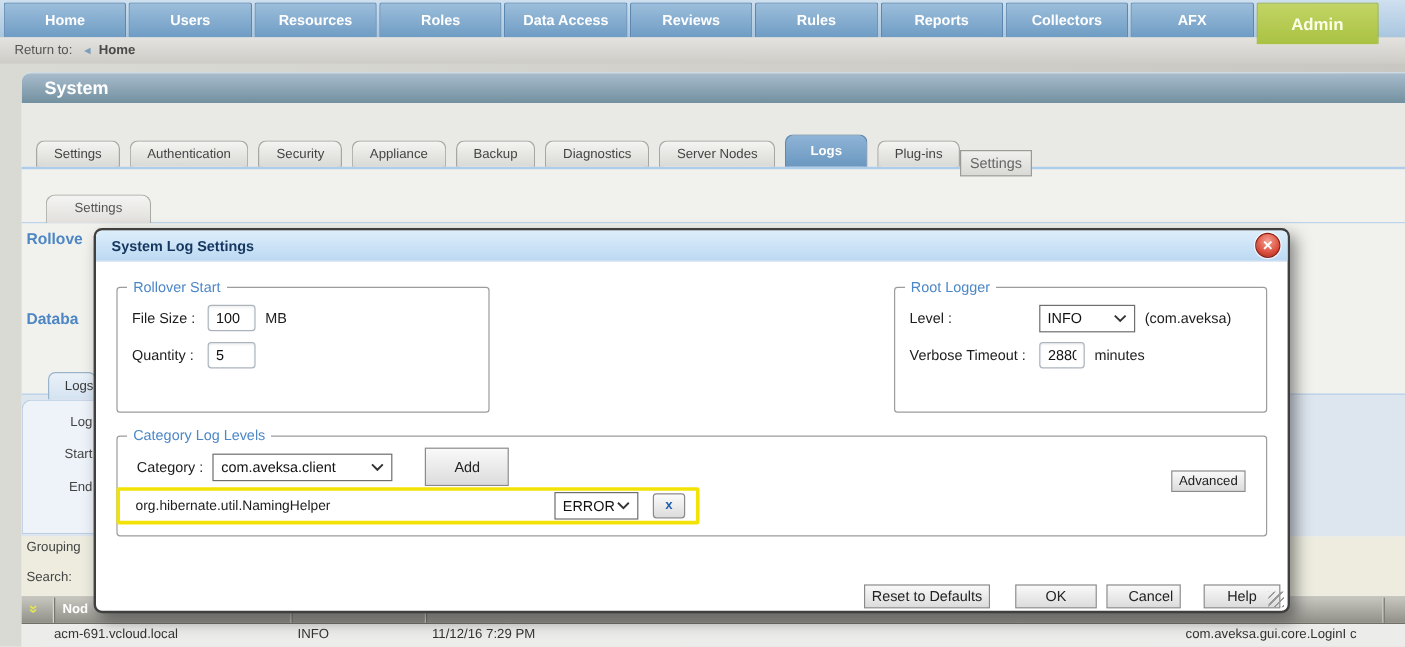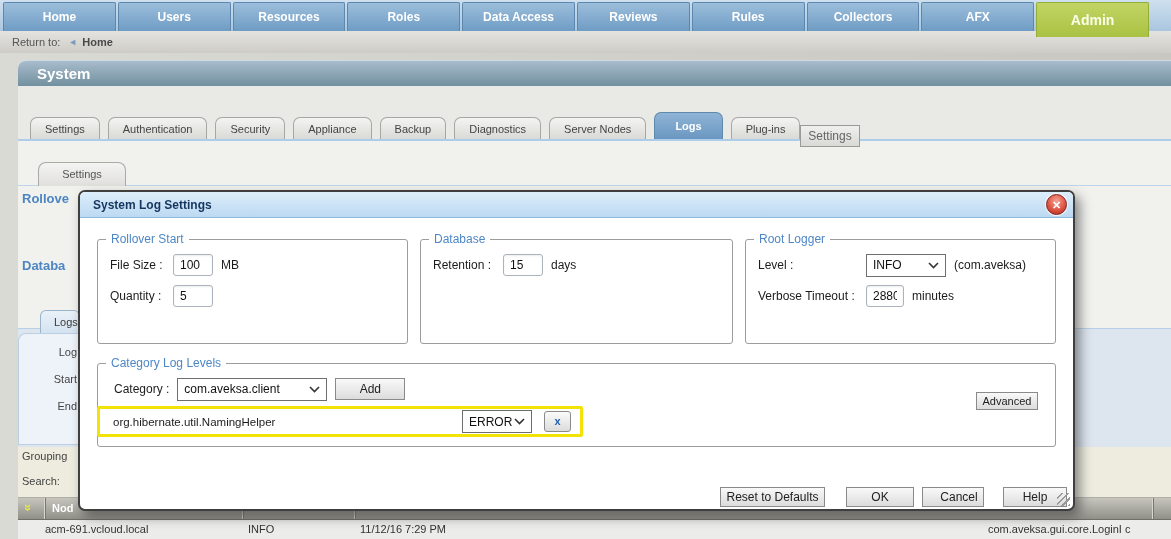--- a/index.html
+++ b/index.html
@@ -111,21 +111,21 @@
     font-size:12px; color:#111; background:#fff; font-family:inherit;
     box-shadow:inset 0 1px 2px rgba(0,0,0,.08); }
   .w40 { width:40px; } .w38 { width:38px; }
   .wsel { height:23px; border:1px solid #6e6e6e; background:#fff; display:flex;
     align-items:center; justify-content:space-between; padding:0 6px; font-size:12px;
     color:#111; cursor:pointer; }
   .chev { flex:none; }
 
   .push-btn { background:linear-gradient(#f9f9f9,#dcdcdc); border:1px solid #8a8a8a;
     font-size:12px; color:#222; text-align:center; cursor:pointer; font-family:inherit; }
-  .add-btn { width:70px; height:22px; margin-left:0; line-height:20px; }
+  .add-btn { width:70px; height:32px; margin-left:19px; line-height:20px; }
   .adv-btn { position:absolute; right:17px; top:22px; width:62px; height:18px;
     font-size:11px; line-height:16px; }
 
   .hl-row { position:absolute; left:17px; top:214px; width:486px; height:31px;
     border:3px solid #f2e205; border-radius:2px; background:#fff; display:flex;
     align-items:center; padding:0 9px 0 13px; z-index:2; }
   .hl-name { flex:1; font-size:11.5px; color:#1c1c1c; }
   .x-btn { width:27px; height:21px; font-size:11px; font-weight:bold; color:#1d5fae;
     background:linear-gradient(#fbfbfb,#dcdcdc); border:1px solid #8a8a8a;
     border-radius:3px; line-height:19px; text-align:center; cursor:pointer; }
@@ -143,20 +143,21 @@
 <body>
 
 <div class="nav">
   <div class="nav-item">Home</div>
   <div class="nav-item">Users</div>
   <div class="nav-item">Resources</div>
   <div class="nav-item">Roles</div>
   <div class="nav-item">Data Access</div>
   <div class="nav-item">Reviews</div>
   <div class="nav-item">Rules</div>
+  <div class="nav-item">Reports</div>
   <div class="nav-item">Collectors</div>
   <div class="nav-item">AFX</div>
   <div class="nav-item admin">Admin</div>
 </div>
 
 <div class="return-bar">
   <span>Return to:</span>
   <span class="back-icon">◄</span>
   <span class="return-home">Home</span>
 </div>
@@ -220,28 +221,20 @@
       <span class="flabel-s">File Size :</span>
       <input class="win w40" value="100" style="">
       <span>MB</span>
     </div>
     <div class="frow">
       <span class="flabel-s">Quantity :</span>
       <input class="win w40" value="5" style="">
     </div>
   </fieldset>
 
-  <fieldset class="fs2">
-    <legend>Database</legend>
-    <div class="frow">
-      <span class="flabel-m">Retention :</span>
-      <input class="win w40" value="15" style="">
-      <span>days</span>
-    </div>
-  </fieldset>
 
   <fieldset class="fs3">
     <legend>Root Logger</legend>
     <div class="frow">
       <span class="flabel-l">Level :</span>
       <div class="wsel" style="width:80px;">
         <span>INFO</span>
         <svg class="chev" width="11" height="7" viewBox="0 0 11 7">
             <path d="M1 1 L5.5 5.5 L10 1" fill="none" stroke="#333" stroke-width="1.6"></path>
           </svg>

